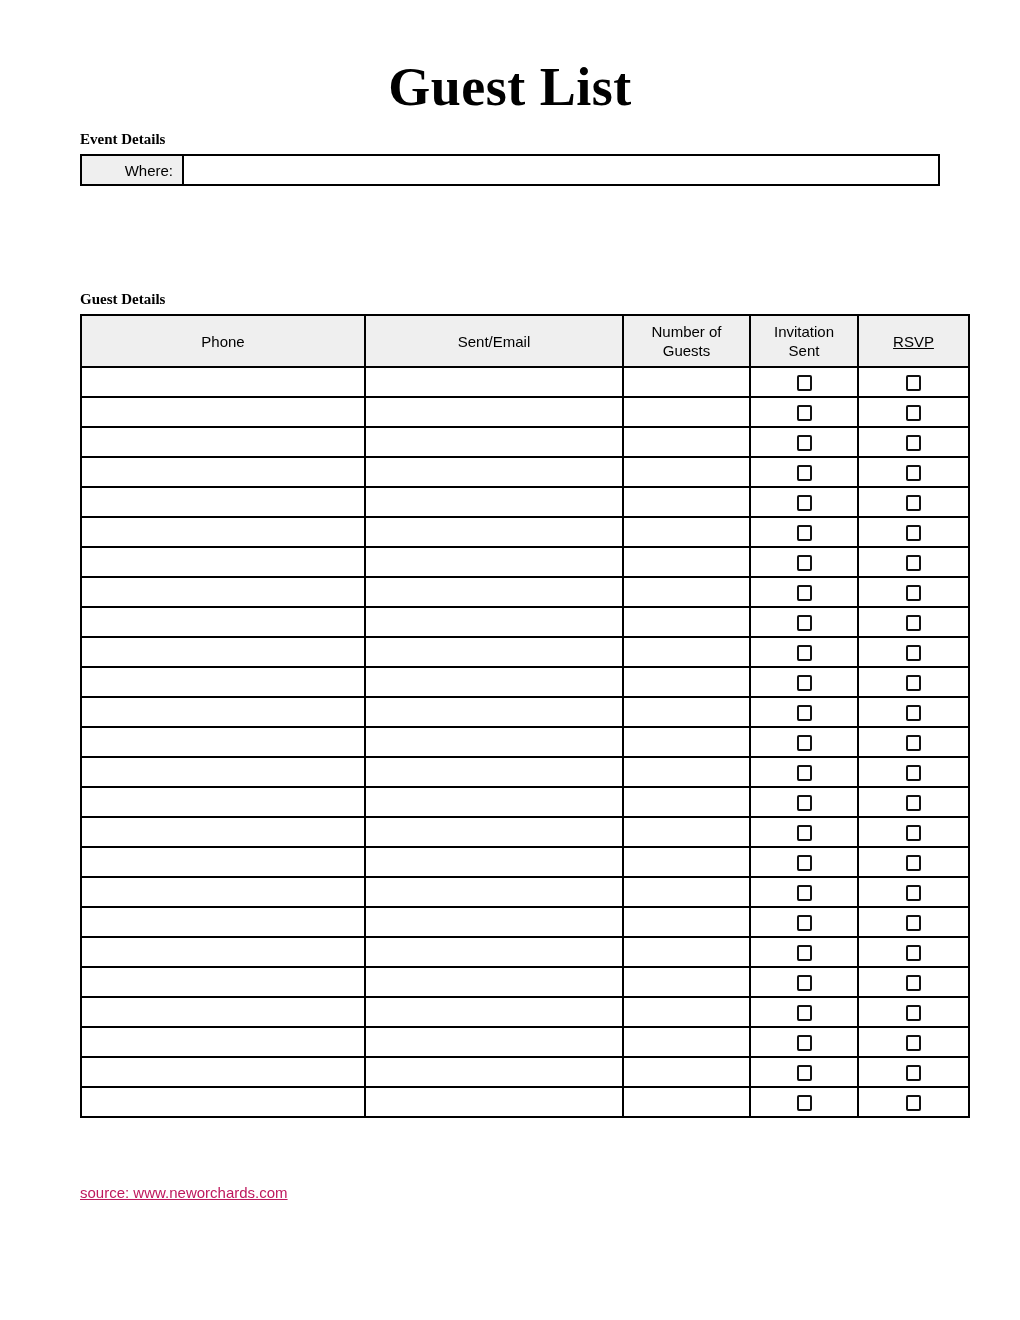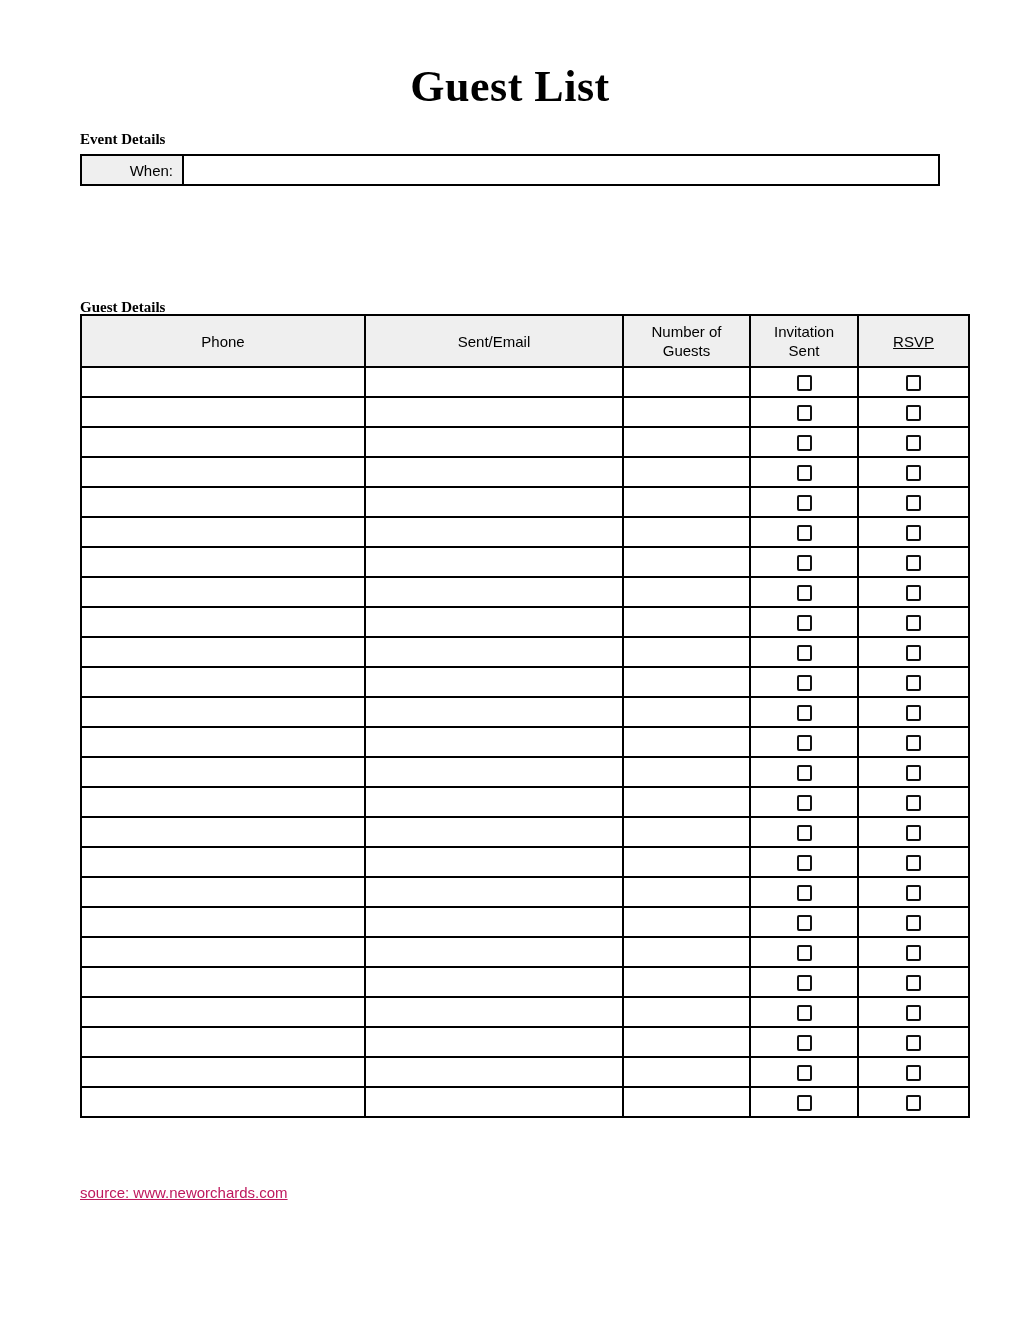--- a/index.html
+++ b/index.html
@@ -24,38 +24,38 @@
 
   
   .title {
     position: absolute;
     top: 56px;
     left: 0;
     width: 1020px;
     text-align: center;
     font-family: "Liberation Serif", serif;
     font-weight: bold;
-    font-size: 44px;
+    font-size: 54px;
     line-height: 62px;
     letter-spacing: 0.5px;
     color: #000;
   }
 
   
   .section-heading {
     position: absolute;
     left: 80px;
     font-family: Liberation Serif, serif;
     font-weight: bold;
     font-size: 15px;
     line-height: 18px;
     color: #000;
   }
   #event-heading { top: 130px; }
-  #guest-heading { top: 298px; }
+  #guest-heading { top: 290px; }
 
   
   .event-table {
     position: absolute;
     left: 80px;
     top: 154px;
     width: 860px;
     border-collapse: collapse;
     table-layout: fixed;
   }
@@ -141,21 +141,21 @@
 
 <div class="page">
 
   <div class="title">Guest List</div>
 
   <div class="section-heading" id="event-heading">Event Details</div>
 
   <table class="event-table">
     <tbody>
         <tr>
-          <td class="label">When:</td>
+          <td class="label">Where:</td>
           <td class="value"></td>
         </tr>
       </tbody>
   </table>
 
   <div class="section-heading" id="guest-heading">Guest Details</div>
 
   <table class="guest-table">
     <thead>
       <tr>

